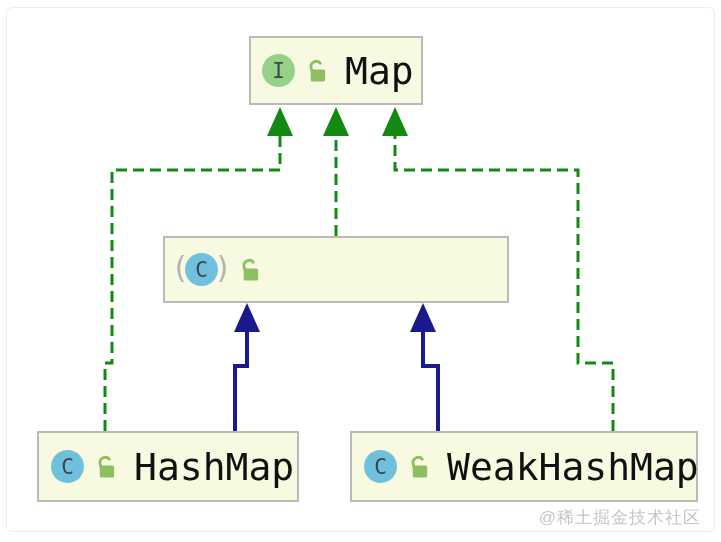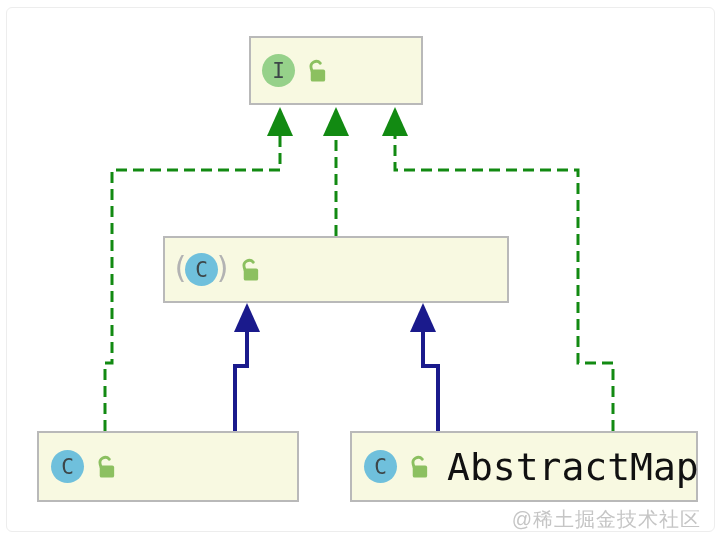--- a/index.html
+++ b/index.html
@@ -37,21 +37,21 @@
   .lock .shackle{stroke:var(--lock-icon,#8cc060);stroke-width:3;fill:none;stroke-linecap:round;}
   .lock .body{fill:var(--lock-icon,#8cc060);}
   .node-label{margin-left:16px;}
   .node-map{left:249px;top:36px;width:174px;height:69px;padding-left:11px;}
   .node-abstractmap{left:163px;top:236px;width:346px;height:67px;padding-left:10px;}
   .node-hashmap{left:37px;top:431px;width:262px;height:71px;padding-left:12px;}
   .node-weakhashmap{left:350px;top:431px;width:348px;height:71px;padding-left:12px;}
   .watermark{
     position:absolute;top:506px;right:20px;
     font-family:"Liberation Sans","DejaVu Sans",sans-serif;
-    font-size:20px;color:#c5c5c5;letter-spacing:1px;
+    font-size:17px;color:#c5c5c5;letter-spacing:1px;
   }
 </style>
 </head>
 <body>
 
 <div class="canvas">
 
   <svg class="edges" viewBox="0 0 721 542">
 
     <path class="edge-implements" d="M336 236 L336 134"></path>
@@ -71,20 +71,21 @@
   </svg>
 
   <div class="node node-map">
     <span class="iconwrap">
       <span class="circle-icon circle-interface">I</span>
       <svg class="lock" width="25" height="26" viewBox="0 0 26 26">
         <path class="shackle" d="M7 12 v-3 a5.6 5.6 0 0 1 10.6 -2.4" transform="rotate(-16 11 8)"></path>
         <rect class="body" x="7" y="11.5" width="15" height="12.5" rx="2"></rect>
       </svg>
     </span>
+    <span class="node-label">Map</span>
   </div>
 
   <div class="node node-abstractmap">
     <span class="iconwrap">
       <span class="paren">(</span>
       <span class="circle-icon circle-class">C</span>
       <span class="paren">)</span>
       <svg class="lock" width="25" height="26" viewBox="0 0 26 26">
         <path class="shackle" d="M7 12 v-3 a5.6 5.6 0 0 1 10.6 -2.4" transform="rotate(-16 11 8)"></path>
         <rect class="body" x="7" y="11.5" width="15" height="12.5" rx="2"></rect>
@@ -93,29 +94,30 @@
   </div>
 
   <div class="node node-hashmap">
     <span class="iconwrap">
       <span class="circle-icon circle-class">C</span>
       <svg class="lock" width="25" height="26" viewBox="0 0 26 26">
         <path class="shackle" d="M7 12 v-3 a5.6 5.6 0 0 1 10.6 -2.4" transform="rotate(-16 11 8)"></path>
         <rect class="body" x="7" y="11.5" width="15" height="12.5" rx="2"></rect>
       </svg>
     </span>
+    <span class="node-label">HashMap</span>
   </div>
 
   <div class="node node-weakhashmap">
     <span class="iconwrap">
       <span class="circle-icon circle-class">C</span>
       <svg class="lock" width="25" height="26" viewBox="0 0 26 26">
         <path class="shackle" d="M7 12 v-3 a5.6 5.6 0 0 1 10.6 -2.4" transform="rotate(-16 11 8)"></path>
         <rect class="body" x="7" y="11.5" width="15" height="12.5" rx="2"></rect>
       </svg>
     </span>
-    <span class="node-label">AbstractMap</span>
+    <span class="node-label">WeakHashMap</span>
   </div>
 
   <div class="watermark">@稀土掘金技术社区</div>
 
   <div class="frame"></div>
 </div>
 
 </body></html>

